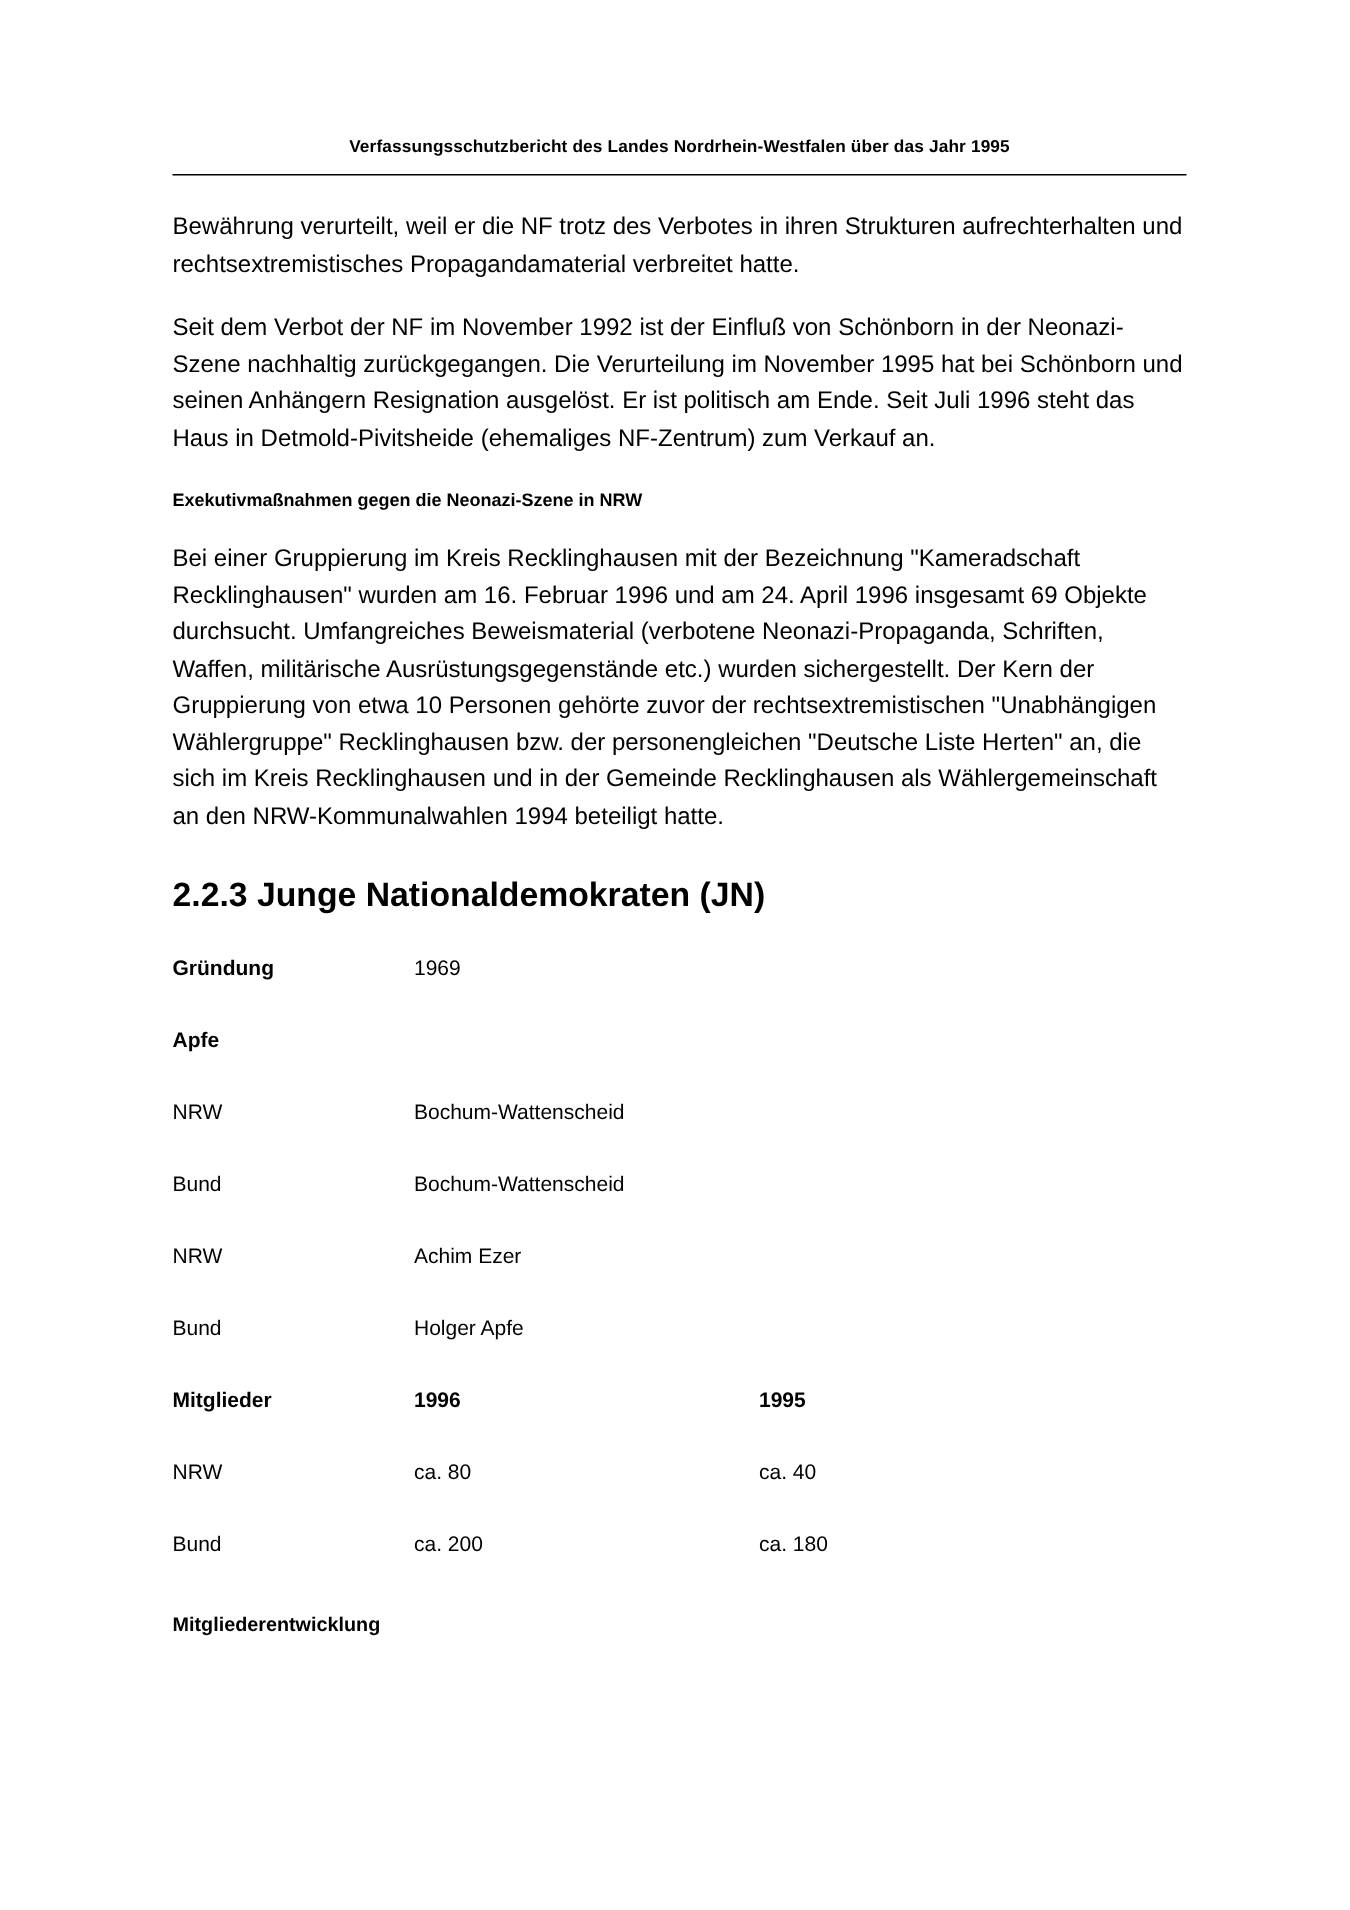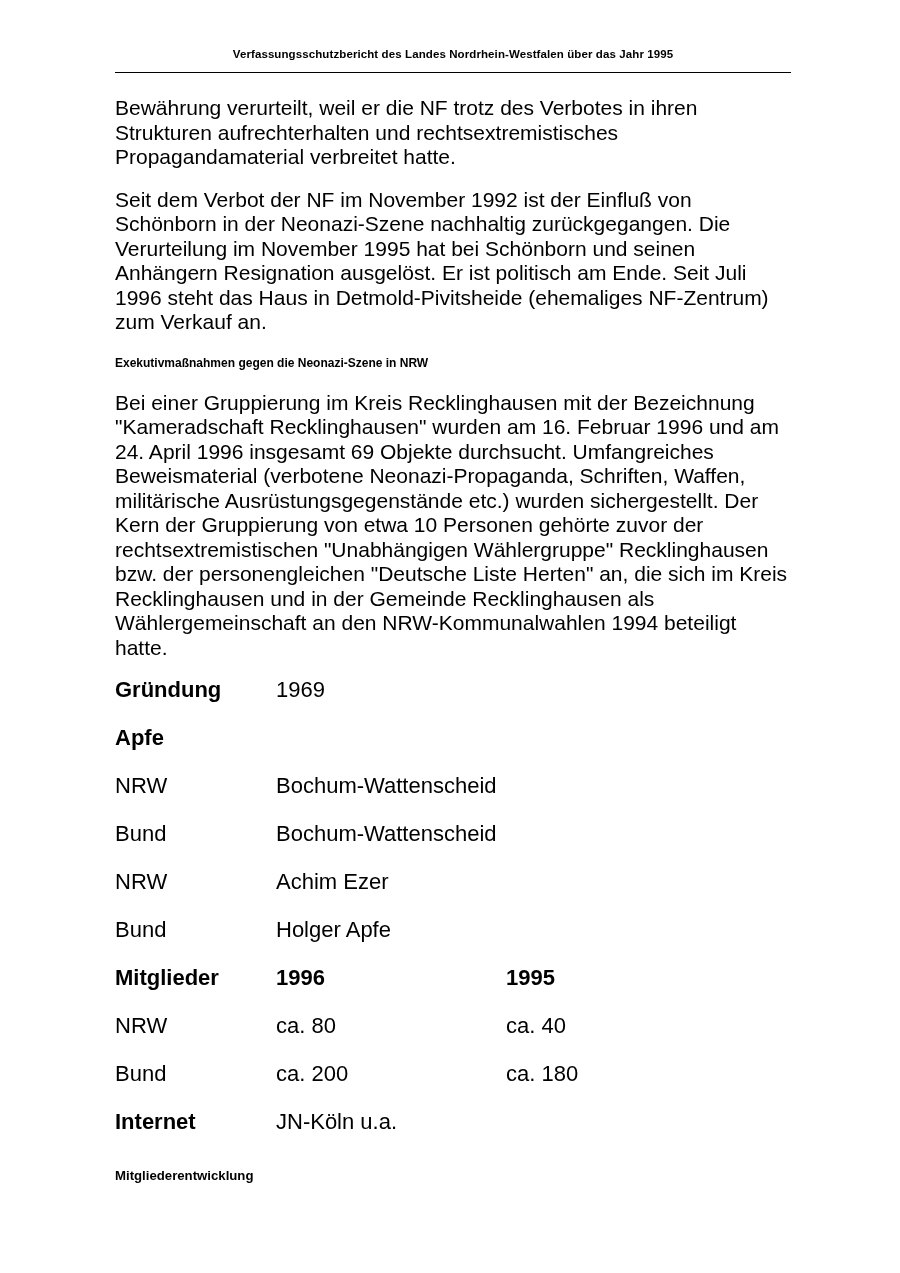--- a/index.html
+++ b/index.html
@@ -25,28 +25,28 @@
     position: absolute;
     left: 115px;
     top: 0;
     width: 676px;
   }
   .running-head {
     text-align: center;
     font-size: 11.5px;
     font-weight: bold;
     letter-spacing: 0.1px;
-    padding-top: 48px;
+    padding-top: 92px;
   }
   .rule-top {
     border-bottom: 1.3px solid #000;
     margin-top: 12px;
   }
   p.body {
-    font-size: 21px;
+    font-size: 16px;
     line-height: 24.5px;
     margin: 0 0 18px 0;
     text-align: left;
   }
   p.body.first {
     margin-top: 23px;
   }
   h3.subhead {
     font-size: 12px;
     font-weight: bold;
@@ -58,21 +58,21 @@
     font-weight: bold;
     margin: 26px 0 22px 0;
     line-height: 28px;
   }
   .facts {
     width: 100%;
     border-collapse: collapse;
   }
   .facts td {
     vertical-align: top;
-    font-size: 22px;
+    font-size: 14px;
     line-height: 24px;
     padding: 0 0 24px 0;
   }
   .facts td.label {
     width: 161px;
   }
   .facts td.val1 {
     width: 230px;
   }
   .facts td.val2 {
@@ -100,20 +100,21 @@
     <div class="running-head">Verfassungsschutzbericht des Landes Nordrhein-Westfalen über das Jahr 1995</div>
     <div class="rule-top"></div>
 
     <p class="body first">Bewährung verurteilt, weil er die NF trotz des Verbotes in ihren Strukturen aufrechterhalten und rechtsextremistisches Propagandamaterial verbreitet hatte.</p>
     <p class="body">Seit dem Verbot der NF im November 1992 ist der Einfluß von Schönborn in der Neonazi-Szene nachhaltig zurückgegangen. Die Verurteilung im November 1995 hat bei Schönborn und seinen Anhängern Resignation ausgelöst. Er ist politisch am Ende. Seit Juli 1996 steht das Haus in Detmold-Pivitsheide (ehemaliges NF-Zentrum) zum Verkauf an.</p>
 
     <h3 class="subhead">Exekutivmaßnahmen gegen die Neonazi-Szene in NRW</h3>
 
     <p class="body">Bei einer Gruppierung im Kreis Recklinghausen mit der Bezeichnung "Kameradschaft Recklinghausen" wurden am 16. Februar 1996 und am 24. April 1996 insgesamt 69 Objekte durchsucht. Umfangreiches Beweismaterial (verbotene Neonazi-Propaganda, Schriften, Waffen, militärische Ausrüstungsgegenstände etc.) wurden sichergestellt. Der Kern der Gruppierung von etwa 10 Personen gehörte zuvor der rechtsextremistischen "Unabhängigen Wählergruppe" Recklinghausen bzw. der personengleichen "Deutsche Liste Herten" an, die sich im Kreis Recklinghausen und in der Gemeinde Recklinghausen als Wählergemeinschaft an den NRW-Kommunalwahlen 1994 beteiligt hatte.</p>
 
+    <h2 class="section">2.2.3 Junge Nationaldemokraten (JN)</h2>
 
     <table class="facts">
       <tbody>
         <tr>
           <td class="label bold">Gründung</td>
           <td class="val1">1969</td>
           <td class="val2"></td>
         </tr>
         <tr>
           <td class="label bold">Apfe</td>
@@ -148,24 +149,19 @@
         <tr>
           <td class="label">NRW</td>
           <td class="val1">ca. 80</td>
           <td class="val2">ca. 40</td>
         </tr>
         <tr>
           <td class="label">Bund</td>
           <td class="val1">ca. 200</td>
           <td class="val2">ca. 180</td>
         </tr>
-        <tr>
-          <td class="label bold">Internet</td>
-          <td class="val1">JN-Köln u.a.</td>
-          <td class="val2"></td>
-        </tr>
       </tbody>
     </table>
 
     <h4 class="minihead">Mitgliederentwicklung</h4>
 
   </div>
 </div>
 
 </body></html>

